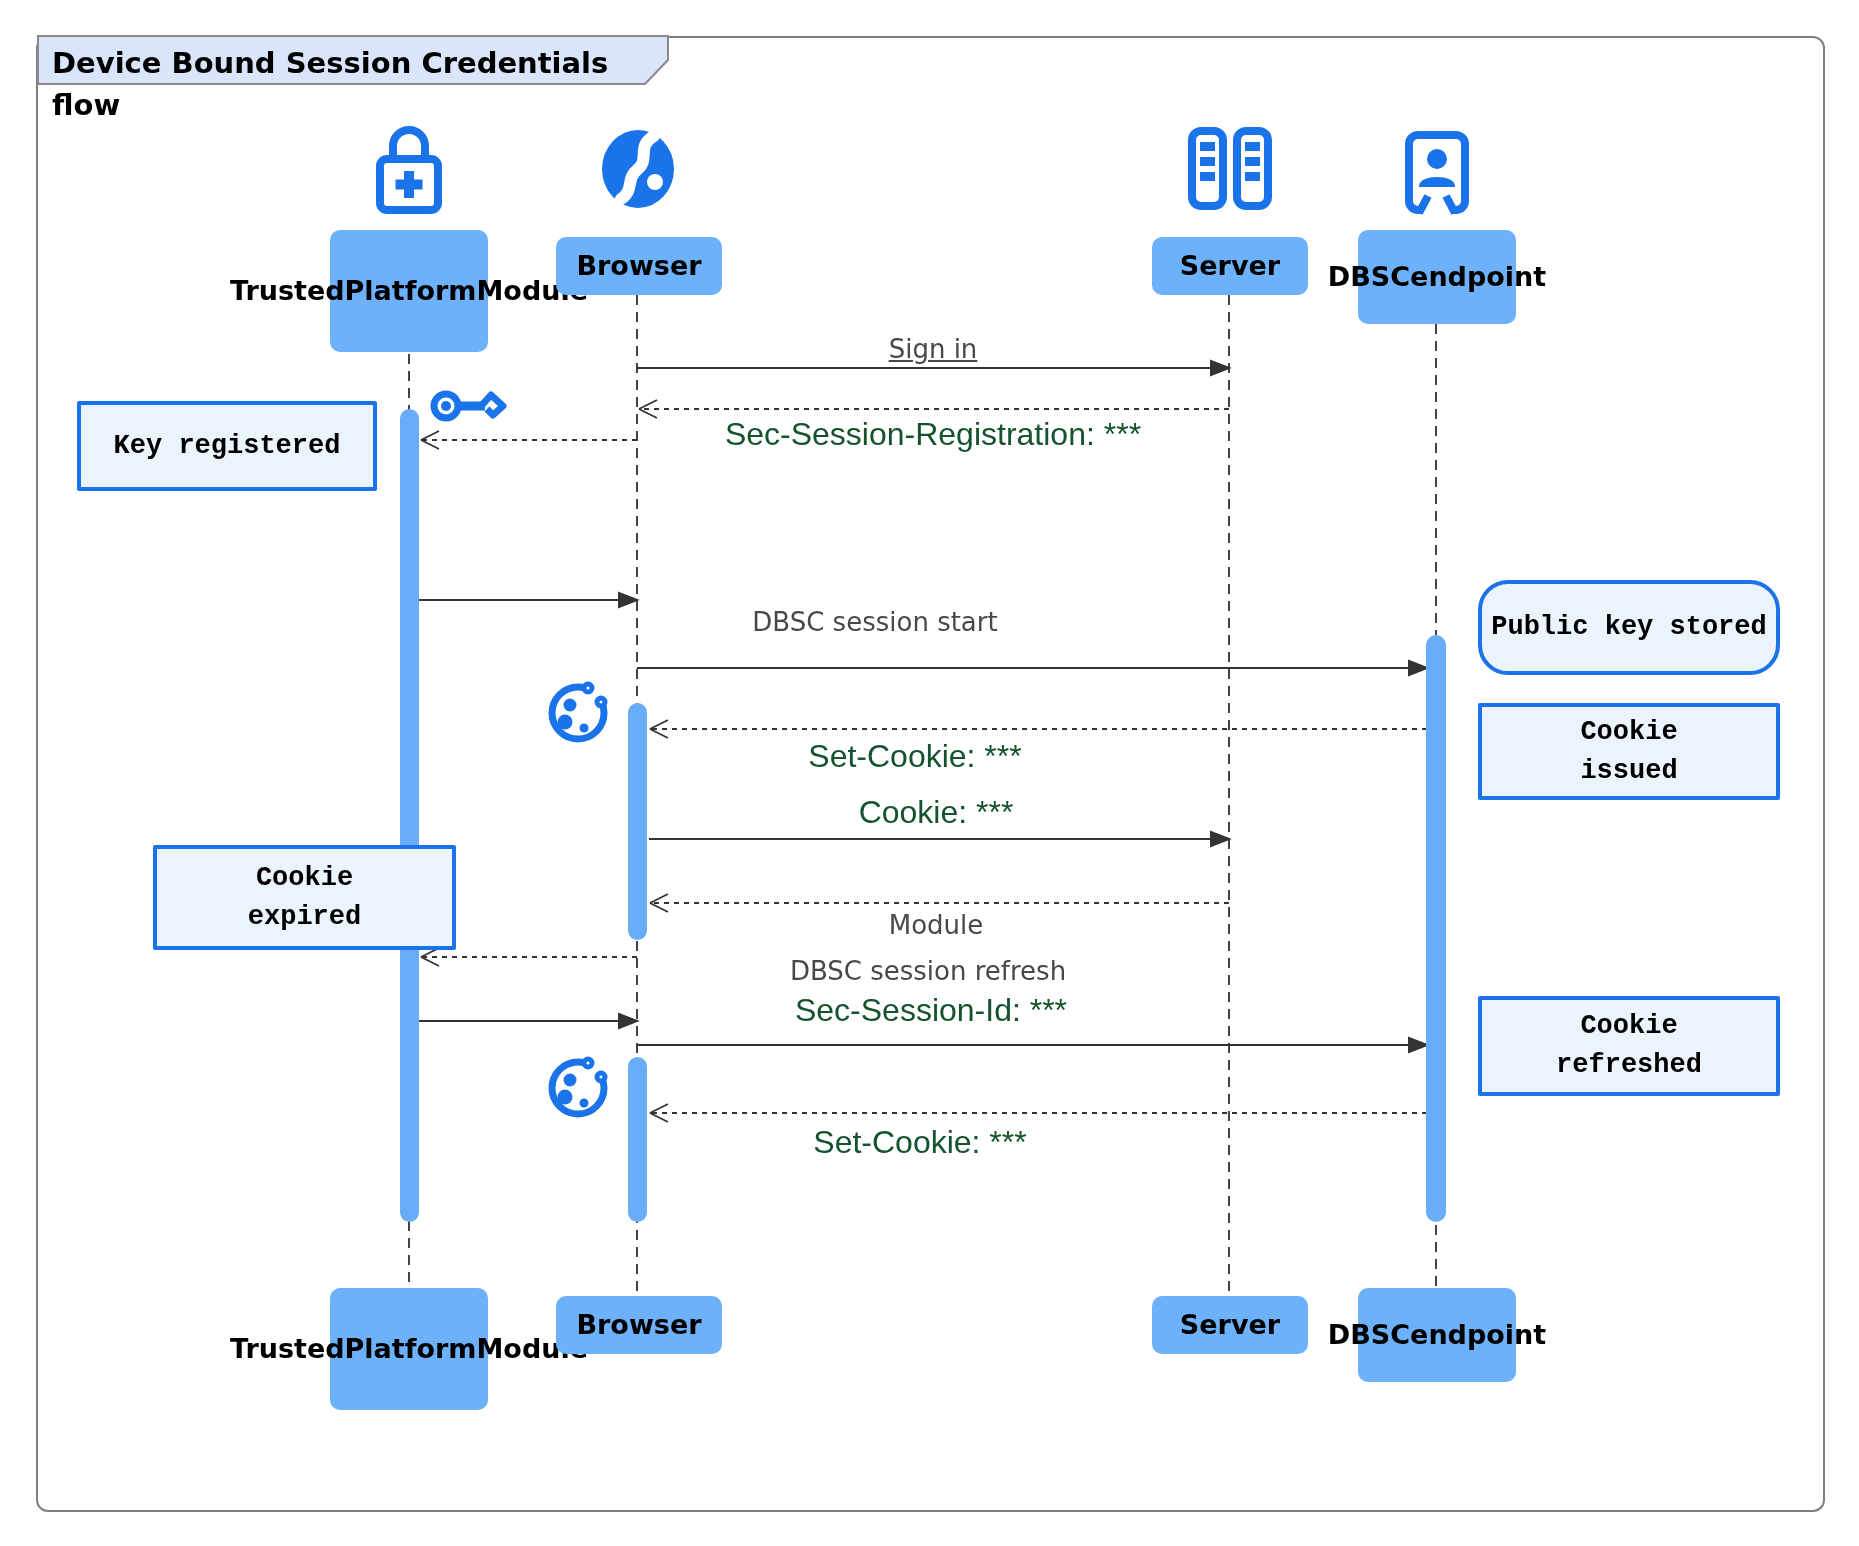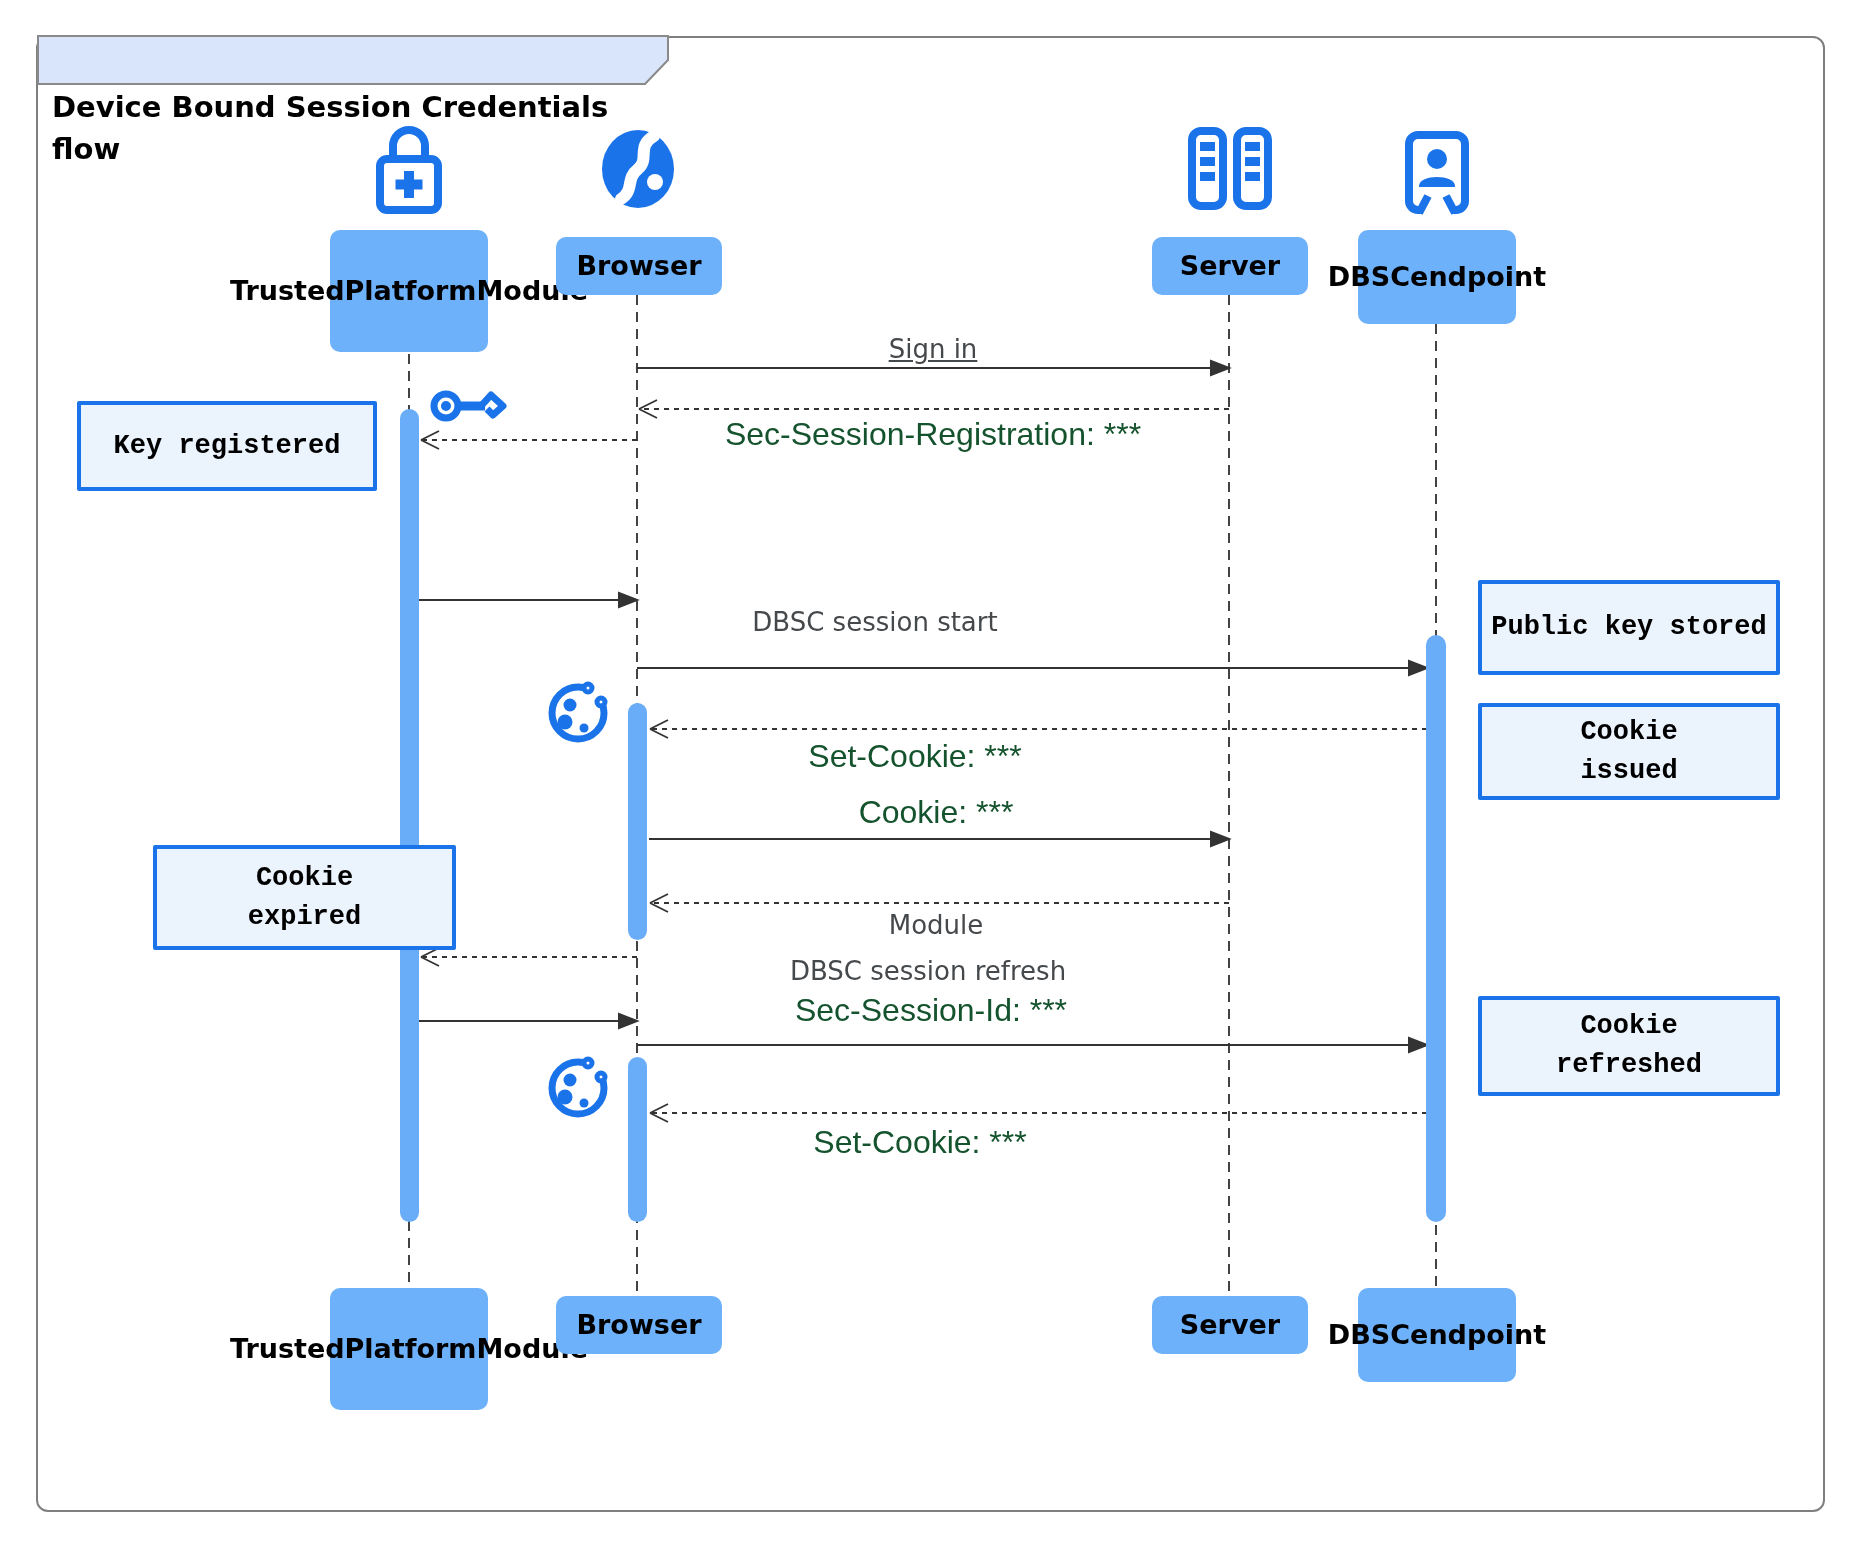--- a/index.html
+++ b/index.html
@@ -2,21 +2,21 @@
 <html><head>
 <meta charset="utf-8">
 <style>
   html,body{margin:0;padding:0;background:#fff;}
   .canvas{position:relative;width:1859px;height:1546px;background:#fff;overflow:hidden;
           font-family:"DejaVu Sans","Liberation Sans",sans-serif;}
   .frame{position:absolute;left:36px;top:36px;width:1785px;height:1472px;
          border:2px solid #7f7f7f;border-radius:12px;background:#fff;}
   .layer{position:absolute;left:0;top:0;z-index:1;}
   .title-text{position:absolute;left:52px;top:42px;width:600px;height:42px;z-index:2;
-              font-size:29px;font-weight:700;color:#000;line-height:42px;margin-top:44px;}
+              font-size:29px;font-weight:700;color:#000;line-height:42px;}
   .bar{position:absolute;width:19px;background:#69adf8;border-radius:10px;z-index:2;}
   .icon{position:absolute;z-index:3;}
   .actor{position:absolute;background:#6db1fa;border-radius:10px;z-index:4;
          display:flex;flex-direction:row;align-items:center;justify-content:center;
          font-size:27px;font-weight:700;color:#000;text-align:center;line-height:34px;}
   .note{position:absolute;background:#ebf3fd;border:4px solid #1a73e8;border-radius:2px;z-index:4;
         display:flex;flex-direction:column;align-items:center;justify-content:center;
         font-size:27px;font-weight:700;color:#000;text-align:center;line-height:39px;font-family:Liberation Mono, monospace;}
   .msg{position:absolute;z-index:3;text-align:center;white-space:nowrap;}
   .sans{font-size:26px;color:#46494c;}
@@ -191,21 +191,21 @@
     <span>endpoint</span>
   </div>
 
   <div class="note" style="left:77px;top:401px;width:292px;height:82px;">
     <span>Key registered</span>
   </div>
   <div class="note" style="left:153px;top:845px;width:295px;height:97px;">
     <span>Cookie</span>
     <span>expired</span>
   </div>
-  <div class="note" style="left:1478px;top:580px;width:294px;height:87px;">
+  <div class="note" style="left:1478px;top:580px;width:294px;height:87px;border-radius:30px;">
     <span>Public key stored</span>
   </div>
   <div class="note" style="left:1478px;top:703px;width:294px;height:89px;">
     <span>Cookie</span>
     <span>issued</span>
   </div>
   <div class="note" style="left:1478px;top:996px;width:294px;height:92px;">
     <span>Cookie</span>
     <span>refreshed</span>
   </div>

